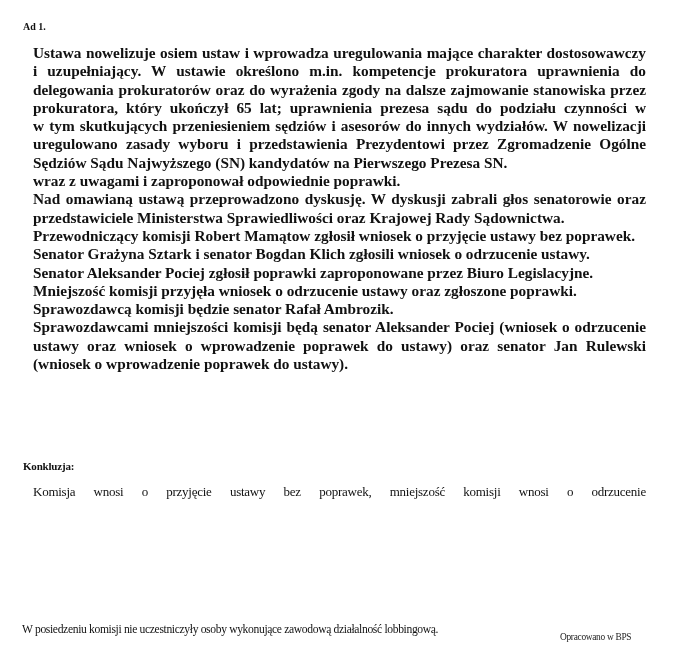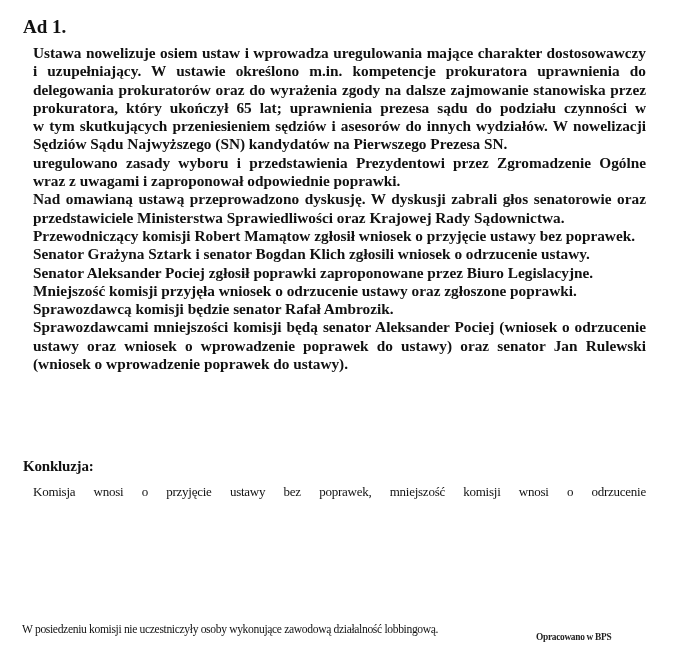--- a/index.html
+++ b/index.html
@@ -12,26 +12,26 @@
       height: 666px;
       position: relative;
       overflow: hidden;
       font-family: "Liberation Serif", "DejaVu Serif", serif;
       color: #111111;
     }
     .heading {
       position: absolute;
       left: 23px;
       font-weight: bold;
-      font-size: 19px;
+      font-size: 10px;
       line-height: 18px;
       margin: 0;
     }
     #heading-ad1 { top: 18px; }
-    #heading-konkluzja { top: 457px; font-size: 15px; letter-spacing: -0.2px; }
+    #heading-konkluzja { top: 457px; font-size: 11px; letter-spacing: -0.2px; }
 
     .body-block {
       position: absolute;
       left: 33px;
       width: 613px;
       font-size: 15.3px;
     }
     #main-body { top: 44px; font-weight: bold; }
     .line {
       height: 18.3px;
@@ -58,43 +58,42 @@
       left: 22px;
       top: 589px;
       font-size: 11.6px;
       letter-spacing: -0.35px;
       line-height: 16px;
       white-space: nowrap;
       margin-top: 33px;
     }
     #prepared-by {
       position: absolute;
-      left: 536px;
+      left: 560px;
       top: 631px;
       font-size: 9.4px;
       letter-spacing: -0.3px;
       line-height: 12px;
       white-space: nowrap;
       color: #222222;
-      font-weight: bold;
     }
   </style>
 </head>
 <body>
 
 <h2 class="heading" id="heading-ad1">Ad 1.</h2>
 
 <div class="body-block" id="main-body">
   <div class="line justify">Ustawa nowelizuje osiem ustaw i wprowadza uregulowania mające charakter dostosowawczy</div>
   <div class="line justify">i uzupełniający. W ustawie określono m.in. kompetencje prokuratora uprawnienia do</div>
   <div class="line justify">delegowania prokuratorów oraz do wyrażenia zgody na dalsze zajmowanie stanowiska przez</div>
   <div class="line justify">prokuratora, który ukończył 65 lat; uprawnienia prezesa sądu do podziału czynności w sądzie,</div>
   <div class="line justify">w tym skutkujących przeniesieniem sędziów i asesorów do innych wydziałów. W nowelizacji</div>
+  <div class="line justify">uregulowano zasady wyboru i przedstawienia Prezydentowi przez Zgromadzenie Ogólne</div>
   <div class="line">Sędziów Sądu Najwyższego (SN) kandydatów na Pierwszego Prezesa SN.</div>
-  <div class="line justify">uregulowano zasady wyboru i przedstawienia Prezydentowi przez Zgromadzenie Ogólne</div>
   <div class="line">wraz z uwagami i zaproponował odpowiednie poprawki.</div>
   <div class="line justify">Nad omawianą ustawą przeprowadzono dyskusję. W dyskusji zabrali głos senatorowie oraz</div>
   <div class="line">przedstawiciele Ministerstwa Sprawiedliwości oraz Krajowej Rady Sądownictwa.</div>
   <div class="line">Przewodniczący komisji Robert Mamątow zgłosił wniosek o przyjęcie ustawy bez poprawek.</div>
   <div class="line">Senator Grażyna Sztark i senator Bogdan Klich zgłosili wniosek o odrzucenie ustawy.</div>
   <div class="line">Senator Aleksander Pociej zgłosił poprawki zaproponowane przez Biuro Legislacyjne.</div>
   <div class="line">Mniejszość komisji przyjęła wniosek o odrzucenie ustawy oraz zgłoszone poprawki.</div>
   <div class="line">Sprawozdawcą komisji będzie senator Rafał Ambrozik.</div>
   <div class="line justify">Sprawozdawcami mniejszości komisji będą senator Aleksander Pociej (wniosek o odrzucenie</div>
   <div class="line justify">ustawy oraz wniosek o wprowadzenie poprawek do ustawy) oraz senator Jan Rulewski</div>

